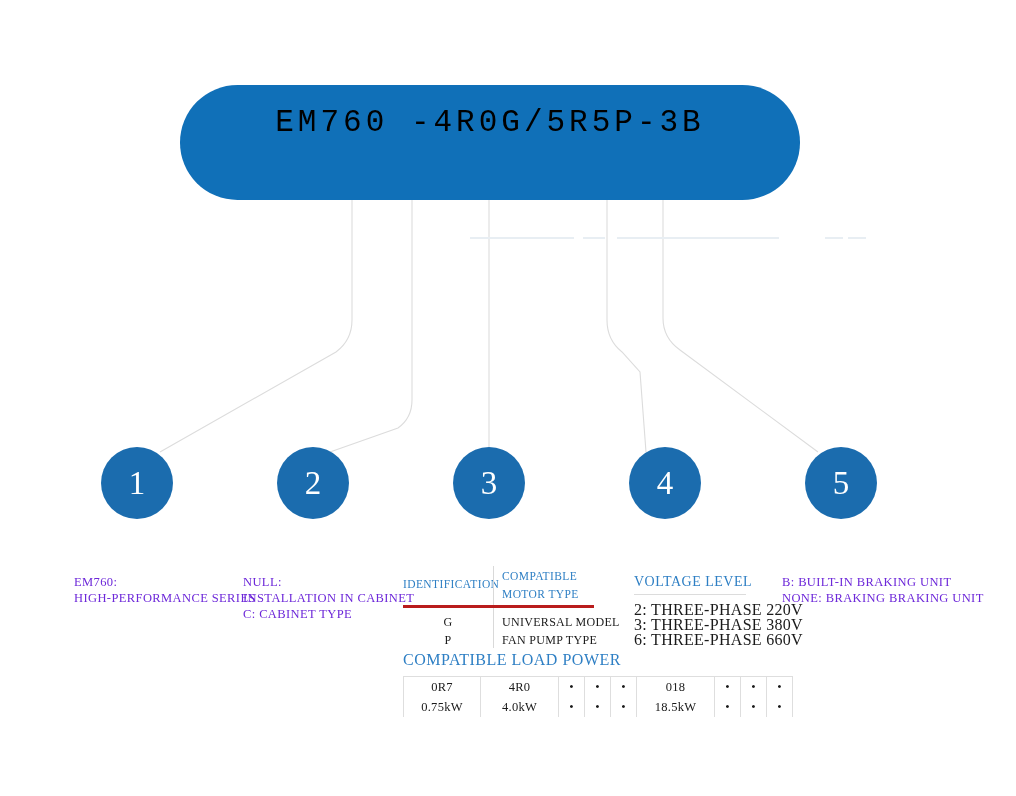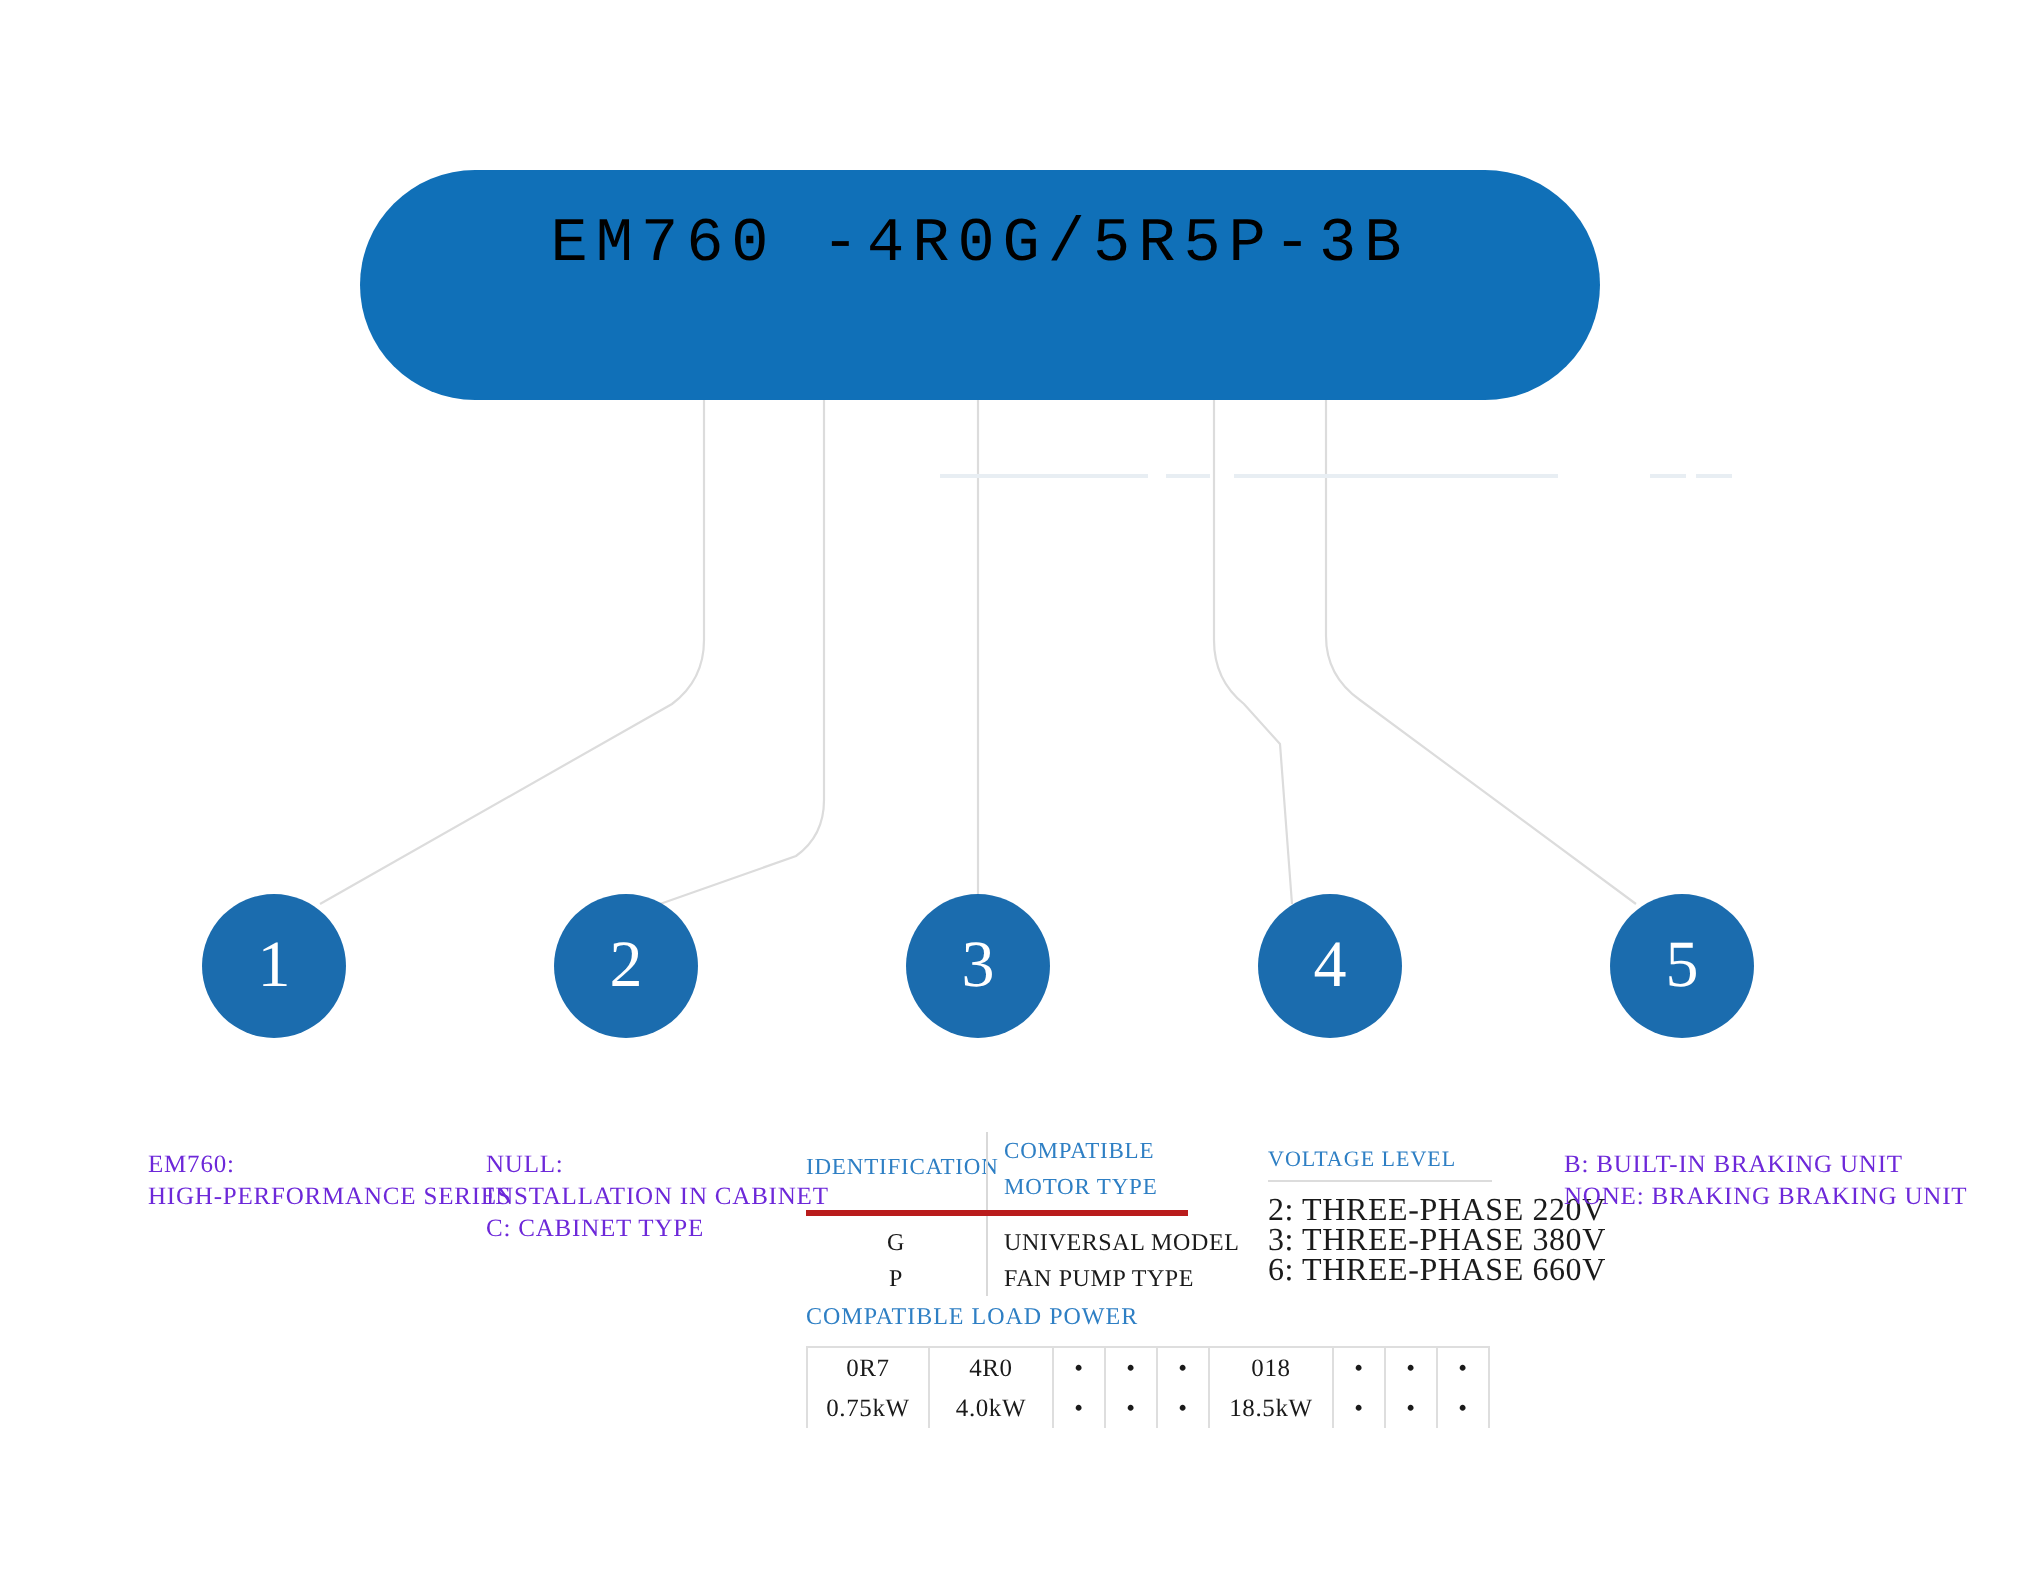--- a/index.html
+++ b/index.html
@@ -164,21 +164,21 @@
   }
 
   
   .volt-block {
     position: absolute;
     left: 634px;
     top: 574px;
   }
   .volt-title {
     color: #2e7fc4;
-    font-size: 11px;
+    font-size: 14px;
     letter-spacing: 0.5px;
     padding-bottom: 4px;
     border-bottom: 1px solid #dcdcdc;
     width: 112px;
     white-space: pre;
   }
   .volt-list {
     margin-top: 7px;
     font-size: 16px;
     color: #1a1a1a;
@@ -188,21 +188,21 @@
   }
 
   
   .power-block {
     position: absolute;
     left: 403px;
     top: 651px;
   }
   .power-title {
     color: #2e7fc4;
-    font-size: 12px;
+    font-size: 16px;
     letter-spacing: 0.5px;
     white-space: pre;
     margin-bottom: 7px;
     font-family: Liberation Serif, serif;
   }
   .power-grid {
     border-top: 1px solid #dedede;
     display: flex;
     flex-direction: column;
   }
@@ -216,21 +216,21 @@
     border-right: 1px solid #dedede;
     padding: 2px 0;
     line-height: 16px;
     white-space: pre;
     letter-spacing: 0.3px;
     box-sizing: border-box;
   }
   .power-cell:first-child {
     border-left: 1px solid #dedede;
   }
-  .pw-wide { width: 62px; }
+  .pw-wide { width: 78px; }
   .pw-dot  { width: 26px; }
 </style>
 </head>
 <body>
 
 <div id="canvas">
 
   <svg id="connectors" viewBox="0 0 1016 796" xmlns="http://www.w3.org/2000/svg">
     <g fill="none" stroke="#dcdcdc" stroke-width="1.1">
       <path d="M 352 200 L 352 320 Q 352 340 336 352 L 160 452"></path>

